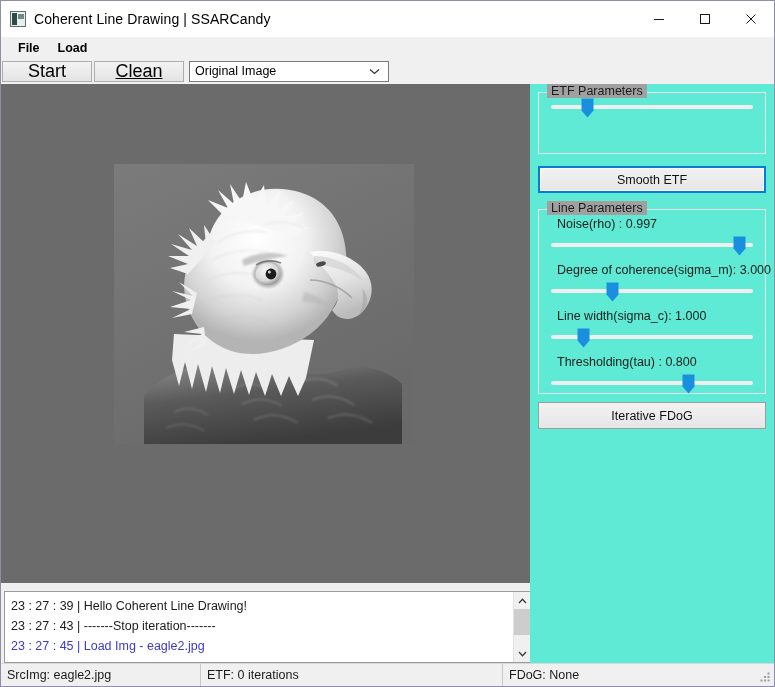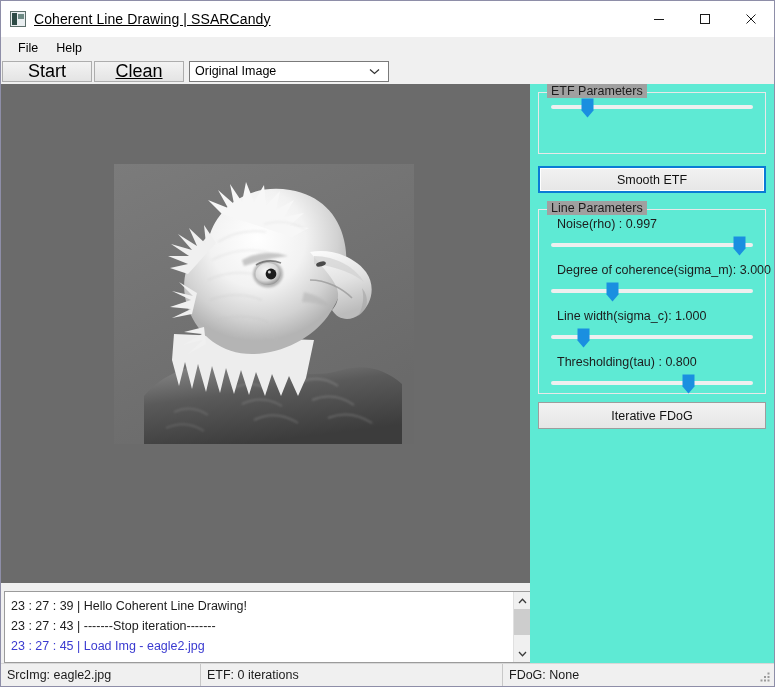--- a/index.html
+++ b/index.html
@@ -30,36 +30,36 @@
   }
   .app-icon::before{
     content:"";position:absolute;left:1px;top:1px;width:5px;height:12px;
     background:#2e4b46;
   }
   .app-icon::after{
     content:"";position:absolute;left:7px;top:2px;width:6px;height:5px;
     background:#6d8a84;
   }
   .title-text{
-    font-size:14px;color:#000;letter-spacing:.1px;white-space:nowrap;text-decoration:underline;
+    font-size:14px;color:#000;letter-spacing:.1px;white-space:nowrap;
   }
   .winbtns{margin-left:auto;display:flex;height:35px;}
   .winbtn{
     width:46px;height:35px;display:flex;align-items:center;justify-content:center;
     background:#ffffff;
   }
   .winbtn svg{display:block;}
 
   
   .menubar{
     height:21px;flex:0 0 21px;background:#f0f0f0;
     display:flex;align-items:center;padding-left:8px;
   }
   .menuitem{
-    font-size:12.5px;color:#000;padding:2px 9px;white-space:nowrap;
+    font-size:12.5px;color:#000;padding:2px 9px;white-space:nowrap;font-weight:bold;
   }
 
   
   .toolbar{
     height:26px;flex:0 0 26px;background:#f0f0f0;
     display:flex;align-items:center;padding:0 1px;
   }
   .tbtn{
     height:21px;box-sizing:border-box;
     background:linear-gradient(#f3f3f3,#e4e4e4);
@@ -209,21 +209,21 @@
         <svg width="12" height="12" viewBox="0 0 12 12">
           <line x1="1.5" y1="1.5" x2="10.5" y2="10.5" stroke="#1a1a1a" stroke-width="1"></line>
           <line x1="10.5" y1="1.5" x2="1.5" y2="10.5" stroke="#1a1a1a" stroke-width="1"></line>
         </svg>
       </div>
     </div>
   </div>
 
   <div class="menubar">
     <div class="menuitem">File</div>
-    <div class="menuitem">Help</div>
+    <div class="menuitem">Load</div>
   </div>
 
   <div class="toolbar">
     <div class="tbtn start">Start</div>
     <div class="tbtn clean">Clean</div>
     <div class="combo">
       <div class="combo-label">Original Image</div>
       <div class="combo-arrow">
         <svg width="11" height="7" viewBox="0 0 11 7">
           <polyline points="1,1.5 5.5,5.5 10,1.5" fill="none" stroke="#333" stroke-width="1.2"></polyline>

